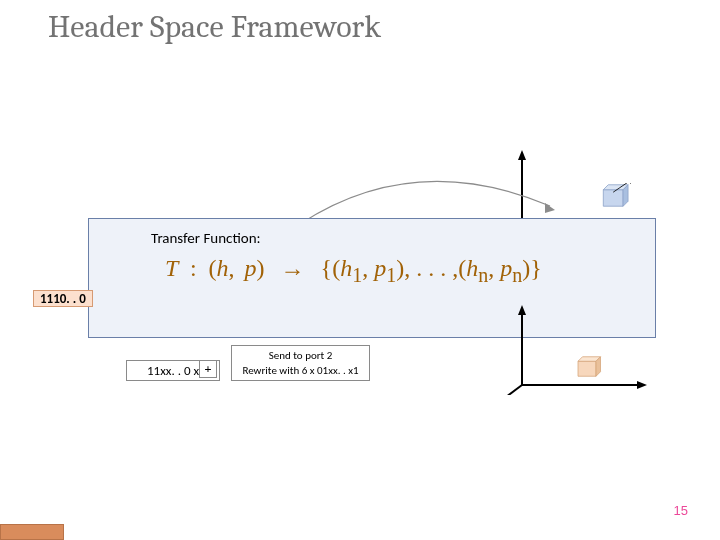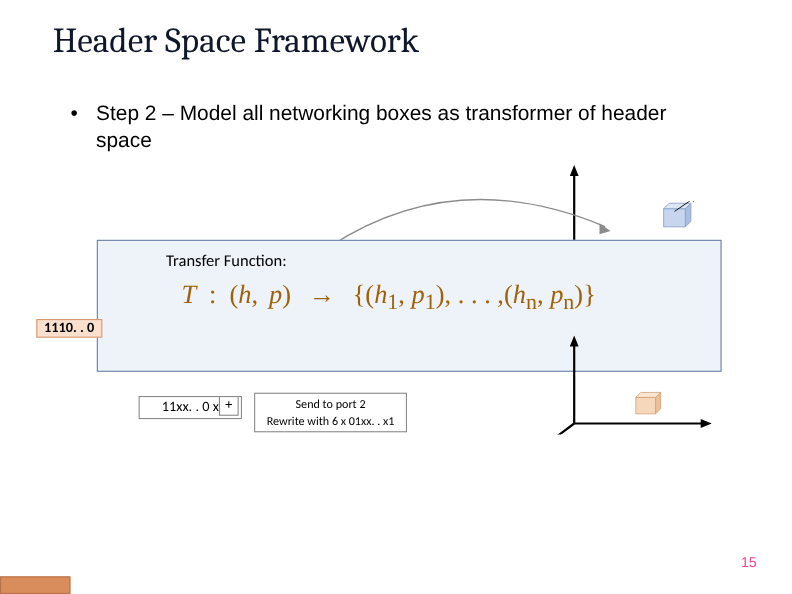--- a/index.html
+++ b/index.html
@@ -1,49 +1,45 @@
 <!DOCTYPE html>
 <html><head>
 <meta charset="utf-8">
 <style>
   * { box-sizing: border-box; margin: 0; padding: 0; }
   html, body { width: 720px; height: 540px; font-family: Arial, sans-serif; background: #fff; position: relative; }
   .slide { width: 720px; height: 540px; position: relative; overflow: hidden; }
-  .title { position: absolute; top: 18px; left: 48px; font-family: Cambria, Georgia, serif; font-size: 32px; color: #0f172a; font-weight: 400; }
+  .title { position: absolute; top: 8px; left: 48px; font-family: Cambria, Georgia, serif; font-size: 32px; color: #737373; font-weight: 400; }
   .bullet-wrap { position: absolute; top: 92px; left: 64px; width: 580px; font-size: 19px; color: #000; line-height: 1.3; }
   .bullet-wrap .dot { display: inline-block; vertical-align: top; width: 18px; }
   .bullet-wrap .btxt { display: inline-block; width: 550px; }
   .axes1 { position: absolute; top: 150px; left: 502px; width: 150px; height: 90px; }
   .axes2 { position: absolute; top: 305px; left: 502px; width: 150px; height: 90px; }
   .arrow-line { stroke: #000; stroke-width: 2; fill: none; }
   .arrow-head { fill: #000; }
   .cube1 { position: absolute; top: 183px; left: 600px; width: 33px; height: 25px; }
   .cube2 { position: absolute; top: 355px; left: 575px; width: 30px; height: 23px; }
   .panel { position: absolute; top: 218px; left: 88px; width: 568px; height: 120px; background: #eef2f9; border: 1.5px solid #6a7fa8; }
   .panel-label { position: absolute; top: 10px; left: 14px; font-family: Calibri, Arial, sans-serif; font-size: 15px; color: #000; font-weight: 400; margin-left: 48px; }
   .formula { position: absolute; top: 36px; left: 76px; font-family: 'Times New Roman', serif; font-size: 24px; font-style: italic; color: #a16207; white-space: nowrap; }
   .formula .up { font-style: normal; }
   .label-1110 { position: absolute; top: 290px; left: 33px; background: #fce0ce; border: 1px solid #d69a73; padding: 0 6px; font-family: Calibri, Arial, sans-serif; font-size: 13px; font-weight: 700; color: #000; }
   .label-11xx { position: absolute; top: 360px; left: 126px; background: #fff; border: 1px solid #8a8a8a; padding: 2px 20px; font-family: Calibri, Arial, sans-serif; font-size: 13px; font-weight: 400; color: #000; }
   .plus { position: absolute; top: 360px; left: 199px; background: #fff; border: 1px solid #8a8a8a; width: 18px; height: 18px; text-align: center; font-family: Calibri, Arial, sans-serif; font-size: 13px; line-height: 16px; }
-  .action-box { position: absolute; top: 357px; left: 231px; width: 139px; height: 36px; background: #fff; border: 1px solid #8a8a8a; text-align: center; font-family: Calibri, Arial, sans-serif; font-size: 11px; color: #000; padding-top: 3px; line-height: 1.35; }
+  .action-box { position: absolute; top: 345px; left: 231px; width: 139px; height: 36px; background: #fff; border: 1px solid #8a8a8a; text-align: center; font-family: Calibri, Arial, sans-serif; font-size: 11px; color: #000; padding-top: 3px; line-height: 1.35; }
   .curve-svg { position: absolute; top: 164px; left: 295px; width: 330px; height: 70px; pointer-events: none; }
   .pagenum { position: absolute; bottom: 22px; right: 32px; font-size: 13px; color: #ec4899; }
   .footerbar { position: absolute; bottom: 0; left: 0; width: 64px; height: 16px; background: #d98c5c; border: 1px solid #b87348; }
 </style>
 </head>
 <body>
 
 <div class="slide">
   <div class="title">Header Space Framework</div>
 
-  <div class="bullet-wrap">
-    <span class="dot">•</span>
-    <span class="btxt">Step 2 – Model all networking boxes as transformer of header space</span>
-  </div>
 
   <svg class="axes1" viewBox="0 0 150 90">
     <line class="arrow-line" x1="20" y1="80" x2="20" y2="5"></line>
     <polygon class="arrow-head" points="20,0 16,10 24,10"></polygon>
     <line class="arrow-line" x1="20" y1="80" x2="140" y2="80"></line>
     <polygon class="arrow-head" points="145,80 135,76 135,84"></polygon>
     <line class="arrow-line" x1="20" y1="80" x2="0" y2="95"></line>
   </svg>
   <svg class="cube1" viewBox="0 0 40 30">
     <polygon points="4,8 28,8 28,28 4,28" fill="#c7d6ee" stroke="#8ea4c9"></polygon>

